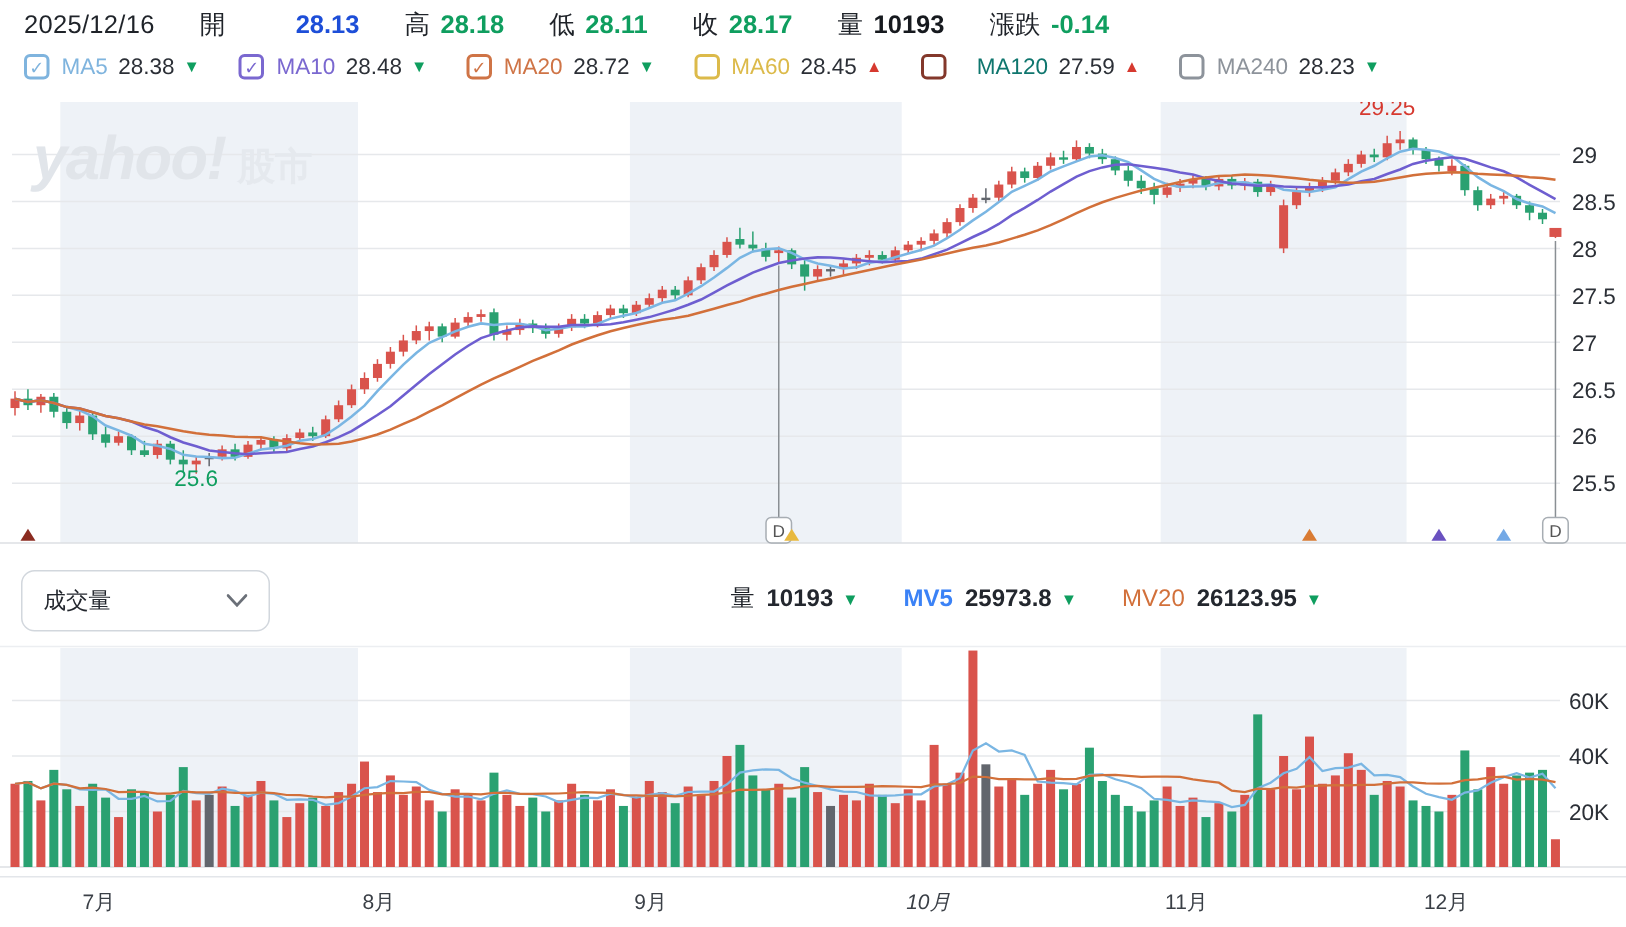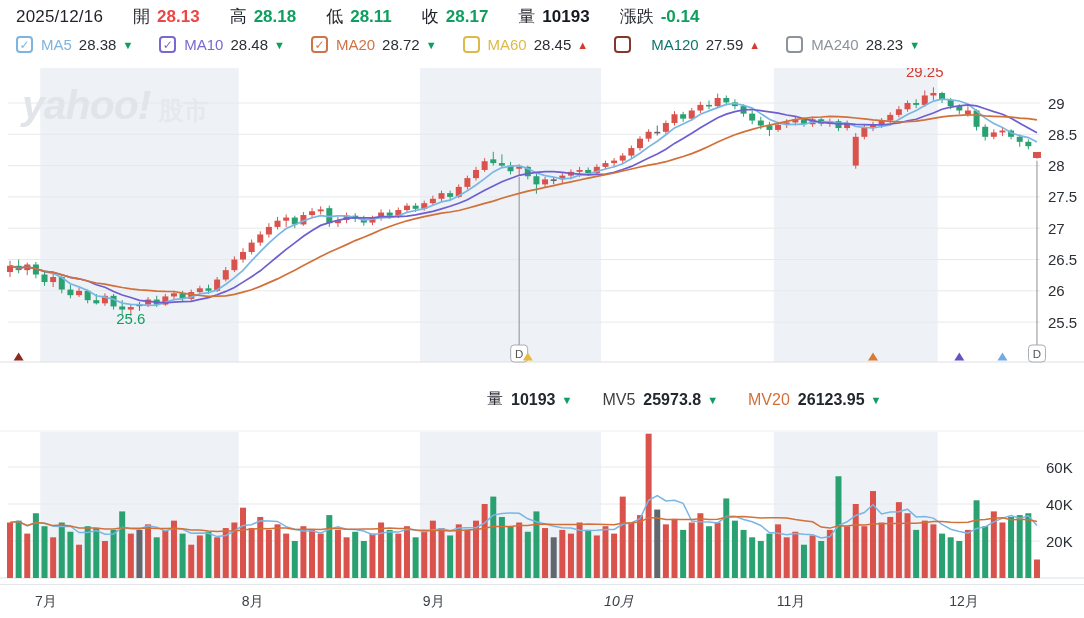--- a/index.html
+++ b/index.html
@@ -48,21 +48,21 @@
   svg text { font-family:"Liberation Sans","DejaVu Sans",sans-serif; }
 </style>
 </head>
 <body>
 
 <div class="hdr">
   <span class="date">2025/12/16</span>
   <span id="hdr-fields" style="display: flex;">
       <span class="fld">
         <span class="lb">開</span>
-        <span class="vl" style="color: #ef4444;">28.13</span>
+        <span class="vl" style="color: #1d4ed8; margin-left: 40px;">28.13</span>
       </span>
       <span class="fld">
         <span class="lb">高</span>
         <span class="vl" style="color: rgb(15, 158, 95);">28.18</span>
       </span>
       <span class="fld">
         <span class="lb">低</span>
         <span class="vl" style="color: rgb(15, 158, 95);">28.11</span>
       </span>
       <span class="fld">
@@ -408,28 +408,36 @@
         <path d="M 18.630000000000003 284.5 L 13.630000000000003 292.5 L 23.630000000000003 292.5 Z" fill="#8b2b20"></path>
         <path d="M 527.8000000000001 284.5 L 522.8000000000001 292.5 L 532.8000000000001 292.5 Z" fill="#e8b93e"></path>
         <path d="M 873.0000000000001 284.5 L 868.0000000000001 292.5 L 878.0000000000001 292.5 Z" fill="#d97b33"></path>
         <path d="M 959.3000000000001 284.5 L 954.3000000000001 292.5 L 964.3000000000001 292.5 Z" fill="#6a51c0"></path>
         <path d="M 1002.45 284.5 L 997.45 292.5 L 1007.45 292.5 Z" fill="#74a9e6"></path>
       </g>
     </svg>
 </div>
 
 <div class="volhdr">
+  <div class="dropdown">
+    <span class="ddlabel">成交量</span>
+    <span>
+      <svg width="14" height="9" viewBox="0 0 14 9">
+          <path d="M1 1 L7 7.5 L13 1" fill="none" stroke="#6b7078" stroke-width="1.8" stroke-linecap="round"></path>
+        </svg>
+    </span>
+  </div>
   <div class="volstats" id="vol-stats">
       <span class="vgroup">
         <span class="glb">量</span>
         <span class="gvl">10193</span>
         <span class="arr" style="color: rgb(15, 158, 95);">▼</span>
       </span>
       <span class="vgroup">
-        <span class="glb" style="color: #404040;">MV5</span>
+        <span class="glb" style="color: #3b82f6; font-weight: bold;">MV5</span>
         <span class="gvl">25973.8</span>
         <span class="arr" style="color: rgb(15, 158, 95);">▼</span>
       </span>
       <span class="vgroup">
         <span class="glb" style="color: rgb(210, 112, 58);">MV20</span>
         <span class="gvl">26123.95</span>
         <span class="arr" style="color: rgb(15, 158, 95);">▼</span>
       </span>
     </div>
 </div>
@@ -570,19 +578,19 @@
         <rect x="1016.71" y="85.1" width="6" height="62.900000000000006" fill="#2aa171"></rect>
         <rect x="1025.3400000000001" y="83.25" width="6" height="64.75" fill="#2aa171"></rect>
         <rect x="1033.97" y="129.5" width="6" height="18.5" fill="#d9534c"></rect>
       </g>
       <path d="M10.0 92.5 L18.6 91.6 L27.3 95.6 L35.9 92.5 L44.5 93.2 L53.2 96.2 L61.8 96.6 L70.4 96.2 L79.0 102.5 L87.7 102.5 L96.3 100.6 L104.9 104.3 L113.6 104.0 L122.2 97.3 L130.8 98.8 L139.5 99.2 L148.1 95.8 L156.7 97.3 L165.3 101.0 L174.0 98.4 L182.6 99.2 L191.2 103.2 L199.9 102.9 L208.5 103.2 L217.1 106.6 L225.8 105.4 L234.4 101.0 L243.0 95.5 L251.6 94.7 L260.3 90.7 L268.9 91.0 L277.5 91.4 L286.2 96.6 L294.8 99.2 L303.4 101.0 L312.1 101.0 L320.7 102.9 L329.3 99.2 L337.9 96.9 L346.6 99.2 L355.2 99.5 L363.8 101.0 L372.5 104.7 L381.1 103.2 L389.7 101.8 L398.4 102.1 L407.0 99.2 L415.6 99.9 L424.2 101.8 L432.9 99.9 L441.5 98.8 L450.1 100.6 L458.8 98.0 L467.4 97.7 L476.0 97.7 L484.7 92.9 L493.3 85.1 L501.9 83.6 L510.5 82.9 L519.2 83.3 L527.8 88.8 L536.4 91.8 L545.1 94.0 L553.7 96.2 L562.3 97.7 L571.0 98.0 L579.6 100.3 L588.2 100.6 L596.8 100.3 L605.5 99.5 L614.1 99.5 L622.7 94.3 L631.4 92.9 L640.0 88.8 L648.6 70.3 L657.3 65.5 L665.9 71.0 L674.5 70.3 L683.1 73.3 L691.8 91.0 L700.4 91.8 L709.0 92.1 L717.7 92.9 L726.3 86.6 L734.9 86.2 L743.6 89.5 L752.2 91.8 L760.8 95.5 L769.4 102.5 L778.1 103.2 L786.7 104.7 L795.3 103.6 L804.0 104.3 L812.6 104.7 L821.2 108.0 L829.9 106.6 L838.5 95.5 L847.1 91.8 L855.7 85.5 L864.4 82.5 L873.0 74.7 L881.6 84.0 L890.3 82.1 L898.9 81.8 L907.5 79.2 L916.2 86.9 L924.8 86.6 L933.4 88.1 L942.0 94.3 L950.7 99.2 L959.3 101.4 L967.9 103.2 L976.6 98.4 L985.2 96.9 L993.8 91.8 L1002.5 88.1 L1011.1 85.5 L1019.7 88.4 L1028.3 85.8 L1037.0 95.5" fill="none" stroke="#7ab6e3" stroke-width="1.5"></path>
       <path d="M10.0 92.5 L18.6 91.6 L27.3 95.6 L35.9 92.5 L44.5 93.2 L53.2 95.6 L61.8 95.1 L70.4 96.0 L79.0 98.0 L87.7 97.9 L96.3 97.9 L104.9 99.0 L113.6 99.0 L122.2 97.8 L130.8 98.2 L139.5 98.3 L148.1 98.0 L156.7 98.6 L165.3 98.6 L174.0 98.2 L182.6 98.8 L191.2 100.0 L199.9 100.1 L208.5 101.0 L217.1 101.6 L225.8 101.1 L234.4 101.1 L243.0 99.9 L251.6 99.1 L260.3 98.6 L268.9 98.7 L277.5 97.9 L286.2 98.0 L294.8 99.5 L303.4 99.2 L312.1 99.2 L320.7 99.6 L329.3 98.5 L337.9 98.5 L346.6 99.3 L355.2 99.3 L363.8 99.1 L372.5 99.0 L381.1 98.5 L389.7 98.1 L398.4 98.4 L407.0 98.6 L415.6 100.1 L424.2 100.3 L432.9 100.5 L441.5 100.4 L450.1 100.9 L458.8 100.5 L467.4 99.9 L476.0 99.6 L484.7 98.3 L493.3 96.5 L501.9 96.6 L510.5 96.4 L519.2 95.6 L527.8 95.6 L536.4 94.2 L545.1 93.9 L553.7 94.6 L562.3 94.6 L571.0 94.6 L579.6 94.4 L588.2 94.1 L596.8 94.3 L605.5 94.5 L614.1 94.8 L622.7 92.9 L631.4 92.8 L640.0 92.0 L648.6 87.7 L657.3 88.0 L665.9 89.4 L674.5 89.4 L683.1 89.6 L691.8 89.6 L700.4 88.7 L709.0 89.4 L717.7 89.2 L726.3 87.2 L734.9 86.8 L743.6 86.6 L752.2 87.3 L760.8 87.9 L769.4 87.8 L778.1 87.7 L786.7 87.9 L795.3 89.6 L804.0 90.7 L812.6 91.8 L821.2 97.1 L829.9 98.1 L838.5 95.7 L847.1 96.1 L855.7 94.8 L864.4 95.0 L873.0 93.9 L881.6 93.7 L890.3 93.4 L898.9 93.6 L907.5 93.2 L916.2 93.2 L924.8 92.4 L933.4 91.6 L942.0 91.6 L950.7 92.2 L959.3 92.4 L967.9 92.3 L976.6 90.1 L985.2 89.6 L993.8 88.2 L1002.5 87.8 L1011.1 89.8 L1019.7 89.3 L1028.3 89.7 L1037.0 91.4" fill="none" stroke="#d2703a" stroke-width="1.5"></path>
     </svg>
 </div>
 
 <div class="months" id="month-axis">
-    <span class="mlabel" style="left: 35px;">7月</span>
+    <span class="mlabel" style="left: 55px;">7月</span>
     <span class="mlabel" style="left: 241.64px;">8月</span>
     <span class="mlabel" style="left: 422.87px;">9月</span>
     <span class="mlabel" style="left: 604.1px; font-style: italic;">10月</span>
     <span class="mlabel" style="left: 776.7px;">11月</span>
     <span class="mlabel" style="left: 949.3px;">12月</span>
   </div>
 
 </body></html>

